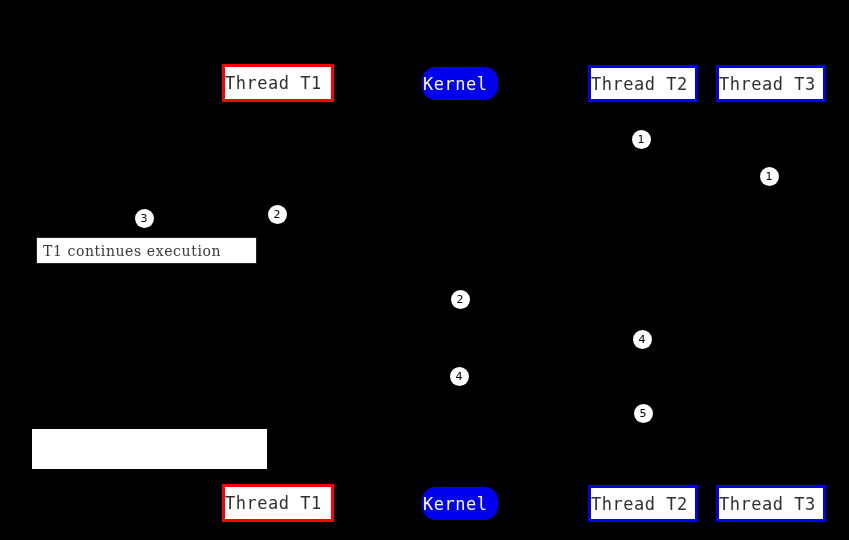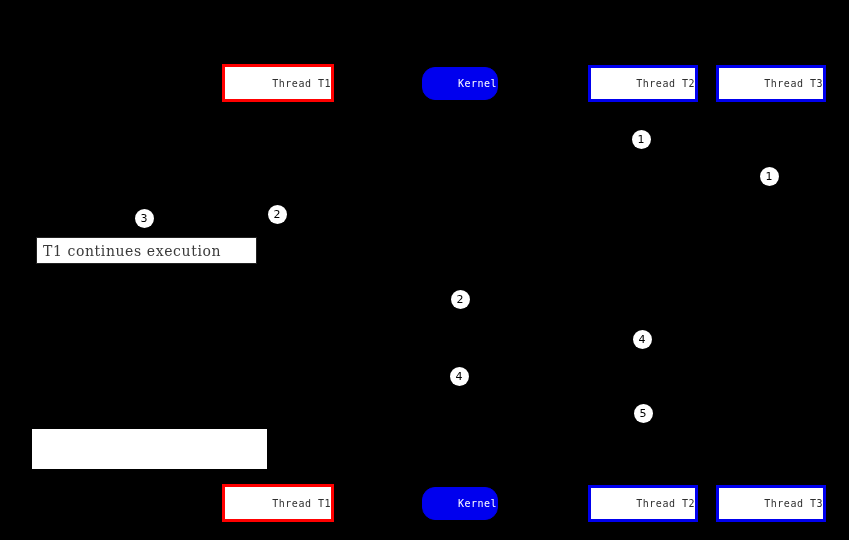--- a/index.html
+++ b/index.html
@@ -17,23 +17,23 @@
     background: #000000;
     overflow: hidden;
   }
 
   
   .lifeline-box {
     position: absolute;
     box-sizing: border-box;
     display: flex;
     align-items: center;
-    justify-content: flex-end;
+    justify-content: flex-start;
     font-family: "DejaVu Sans Mono", monospace;
-    font-size: 10px;
+    font-size: 17px;
     letter-spacing: 0.5px;
     white-space: nowrap;
   }
   .lifeline-box.outlined {
     background: #ffffff;
     color: #303030;
     border-style: solid;
   }
   .lifeline-box.filled {
     color: #ffffff;

